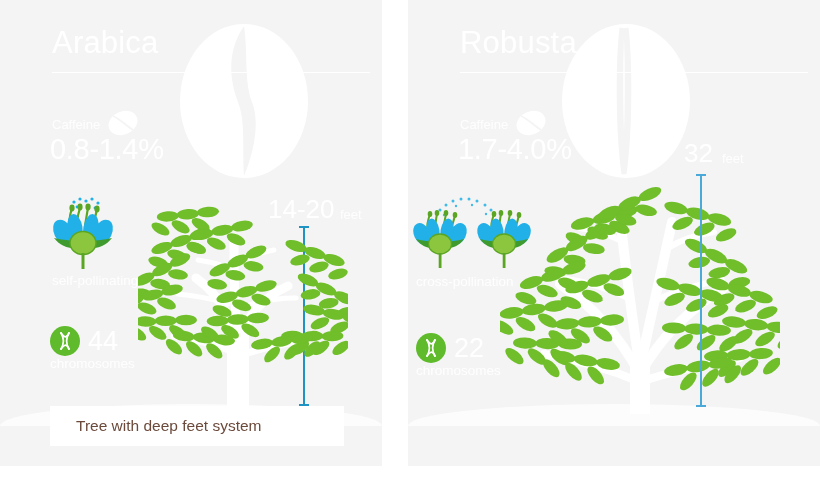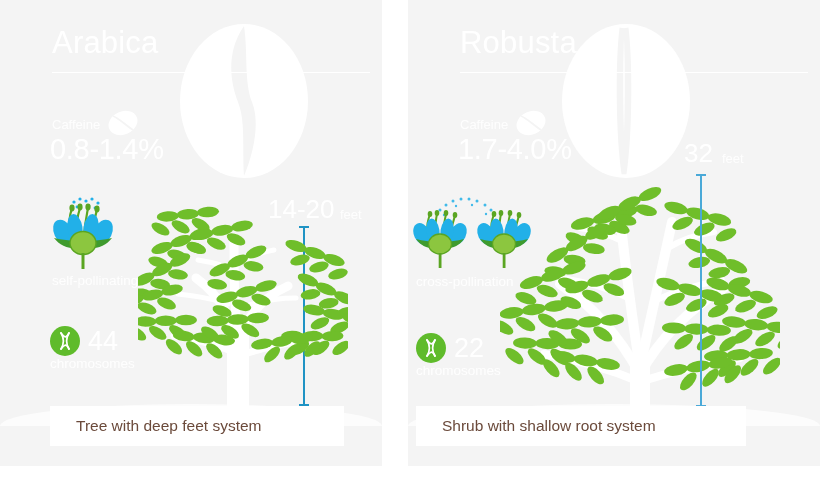--- a/index.html
+++ b/index.html
@@ -488,18 +488,15 @@
     </div>
     <div class="chromo-count" id="chromo-count-robusta">22</div>
     <div class="chromo-word" id="chromo-word-robusta">chromosomes</div>
 
     <div class="height-value" id="height-value-robusta">32</div>
     <div class="height-unit" id="height-unit-robusta">feet</div>
     <div class="measure-cap" id="cap-robusta-top"></div>
     <div class="measure-line" id="measure-line-robusta"></div>
     <div class="measure-cap" id="cap-robusta-bottom"></div>
 
-    <div class="caption-bar" id="caption-bar-robusta">
-      <span class="caption-text">Shrub with shallow root system</span>
-    </div>
   </div>
 
 </div>
 
 </body></html>

